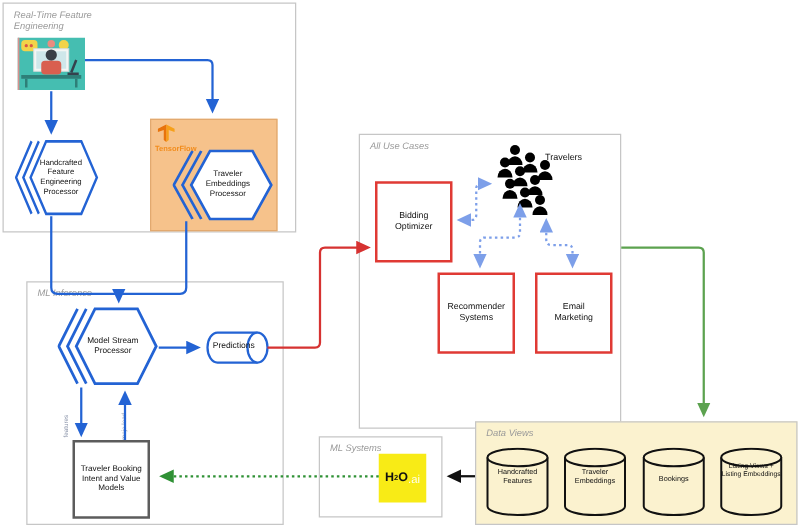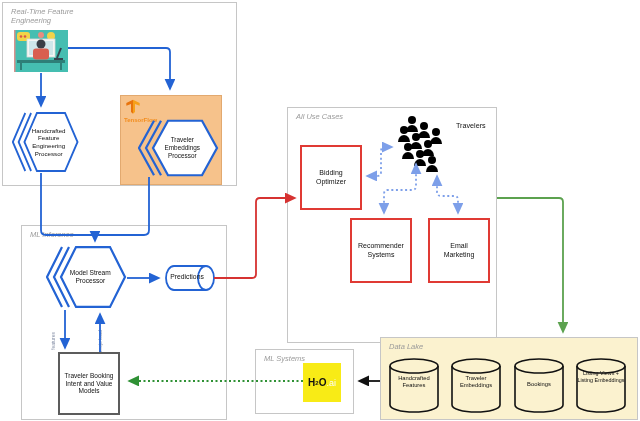--- a/index.html
+++ b/index.html
@@ -19,21 +19,21 @@
              text-align:center;line-height:1.25;}
   .hex{position:absolute;}
   .hex-label{position:absolute;left:24%;top:0;width:60%;height:100%;display:flex;
              align-items:center;justify-content:center;text-align:center;
              font-size:6.4px;color:#111;line-height:1.25;}
   .edge-label{position:absolute;font-size:5px;color:#8892a8;white-space:nowrap;
               transform:rotate(-90deg);transform-origin:left bottom;}
   svg{display:block;}
   #wires{position:absolute;left:0;top:0;pointer-events:none;}
   .tf-label{position:absolute;font-size:6px;font-weight:bold;color:#f28d1e;}
-  .travelers-label{position:absolute;font-size:7.2px;color:#111;margin-left:20px;}
+  .travelers-label{position:absolute;font-size:7.2px;color:#111;}
   .h2o{position:absolute;background:#f8eb16;display:flex;align-items:center;justify-content:center;}
   .h2o .big{font-weight:bold;color:#111;font-size:10px;}
   .h2o sub{font-size:6px;font-weight:bold;}
   .h2o .ai{color:#fdfdf6;font-size:9px;}
 </style>
 </head>
 <body>
 
 <div id="stage">
 
@@ -47,21 +47,21 @@
 
   <div class="group" style="left:287px;top:107px;width:210px;height:236px;">
     <div class="group-label">All Use Cases</div>
   </div>
 
   <div class="group" style="left:255px;top:349px;width:99px;height:65px;">
     <div class="group-label">ML Systems</div>
   </div>
 
   <div class="group" style="left:380px;top:337px;width:258px;height:83px;background:#fbf2cf;">
-    <div class="group-label">Data Lake</div>
+    <div class="group-label">Data Views</div>
   </div>
 
   <div style="position:absolute;left:14px;top:30px;width:54px;height:42px;">
     <svg width="54" height="42" viewBox="0 0 54 42">
       <rect x="0" y="0" width="54" height="42" fill="#45beb1"></rect>
       <rect x="0" y="0" width="1.5" height="42" fill="#d9918e"></rect>
       <rect x="3" y="2" width="13" height="9" rx="3" fill="#f2d349"></rect>
       <circle cx="7" cy="6.5" r="1.3" fill="#d95548"></circle>
       <circle cx="11" cy="6.5" r="1.3" fill="#d95548"></circle>
       <circle cx="27" cy="5" r="3" fill="#e98c7f"></circle>

